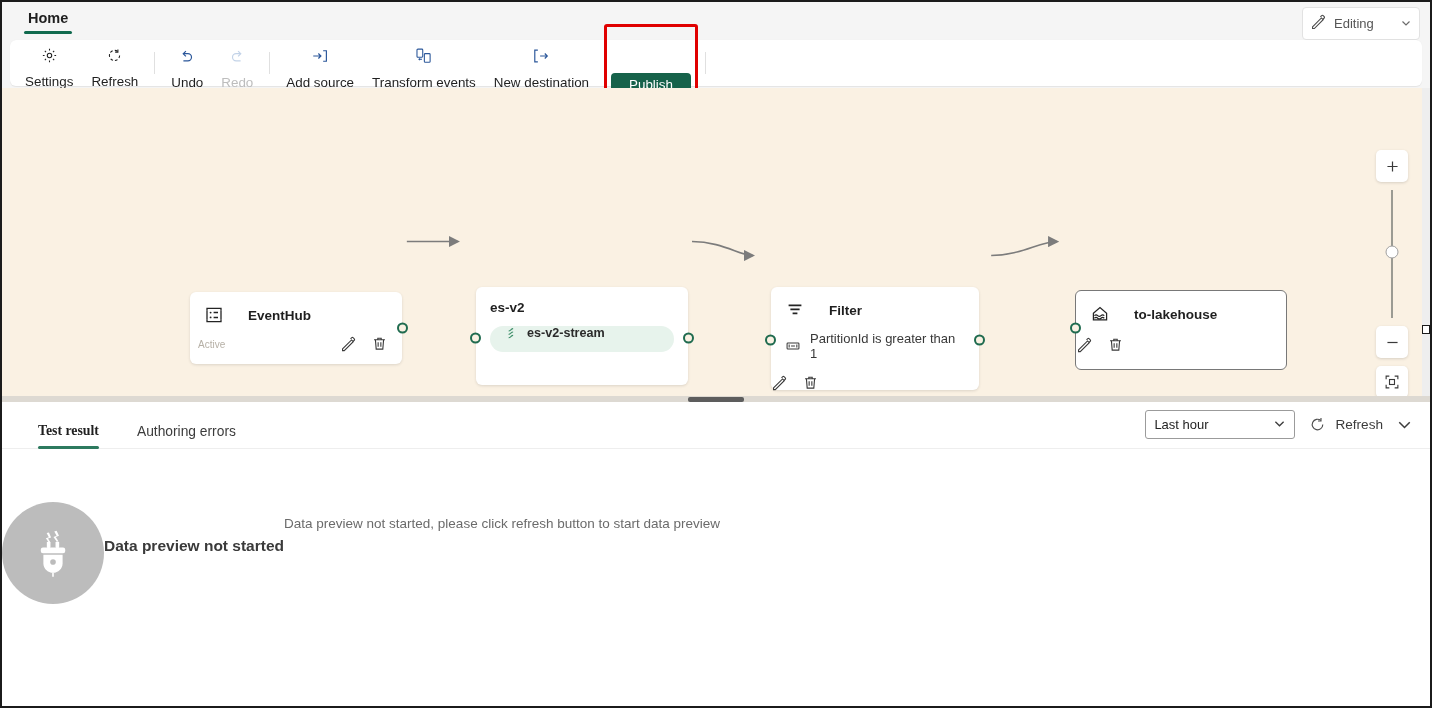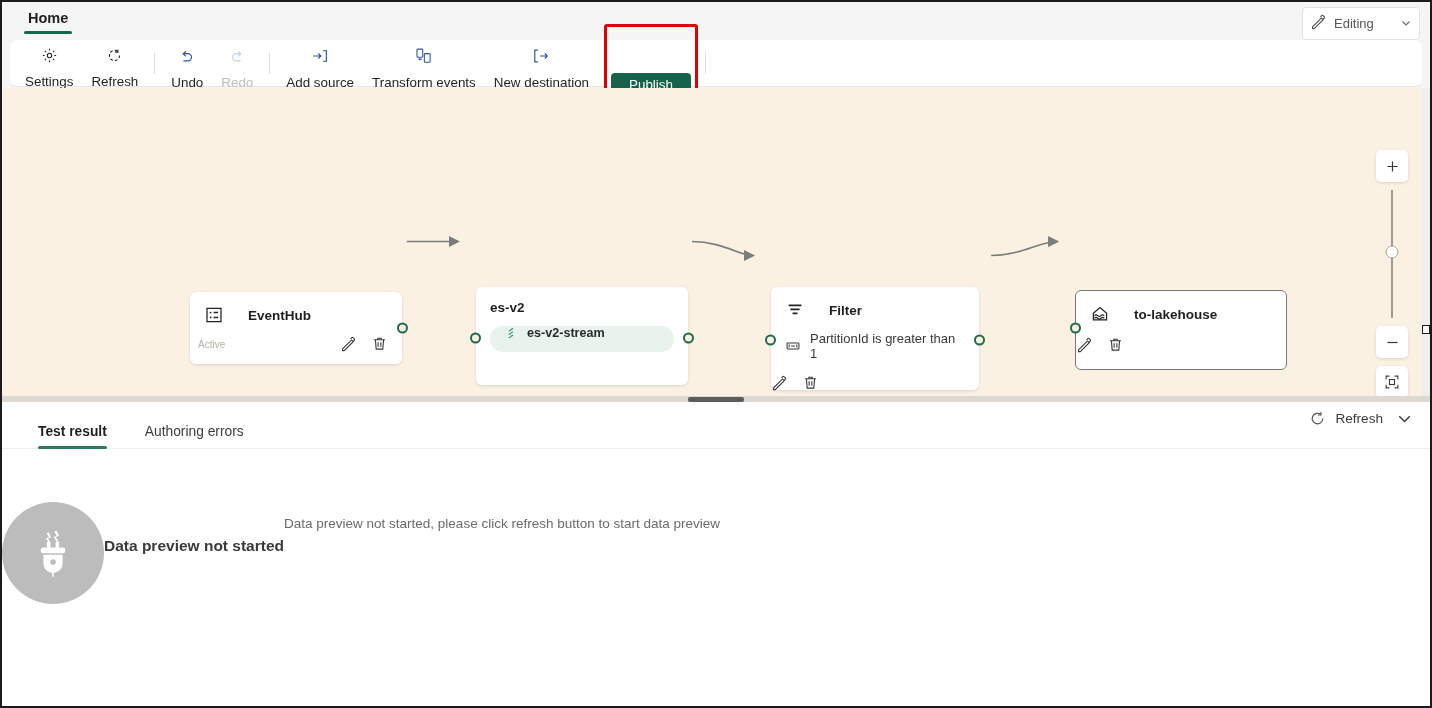--- a/index.html
+++ b/index.html
@@ -160,21 +160,21 @@
     background: #ffffff;
   }
   .panel-head {
     position: relative; height: 47px; border-bottom: 1px solid #eeeeee;
   }
   .ptabs { display: flex; align-items: flex-end; height: 47px; padding-left: 36px; gap: 38px; }
   .ptab {
     position: relative; font-size: 13.8px; color: #3c3c3c;
     padding-bottom: 10px; cursor: pointer;
   }
-  .ptab.active { font-weight: bold; color: #1f1f1f; }
+  .ptab.active { font-weight: bold; color: #1f1f1f; font-family: Liberation Serif, serif; }
   .ptab.active::after {
     content: ""; position: absolute; left: 0; right: 0; bottom: 0;
     height: 3px; background: #2d7a5f; border-radius: 2px;
   }
   .phead-right {
     position: absolute; right: 18px; top: 8px;
     display: flex; align-items: center; gap: 14px;
   }
   .range-select {
     width: 150px; height: 29px; background: #ffffff;
@@ -501,20 +501,28 @@
   </div>
 
   <div class="panel">
     <div class="panel-head">
       <div class="ptabs">
         <div class="ptab active">Test result</div>
         <div class="ptab">Authoring errors</div>
       </div>
 
       <div class="phead-right">
+        <div class="range-select">
+          <span>Last hour</span>
+          <span class="chev">
+            <svg width="13" height="13" viewBox="0 0 12 12" fill="none" stroke="currentColor" stroke-width="1.2">
+                <path d="M2.2 4.4 6 8.1l3.8-3.7"></path>
+              </svg>
+          </span>
+        </div>
         <div class="refresh-split">
           <span class="ico">
             <svg viewBox="0 0 20 20" fill="none" stroke="currentColor" stroke-width="1.35">
               <path d="M16.2 10a6.2 6.2 0 1 1-2.3-4.8"></path>
               <path d="M14.1 2.4v3.5h-3.5"></path>
             </svg>
           </span>
           <span>Refresh</span>
           <span class="chev" style="color:#3c3c3c; display:flex; margin-left:5px;">
             <svg width="15" height="15" viewBox="0 0 12 12" fill="none" stroke="currentColor" stroke-width="1.2">

